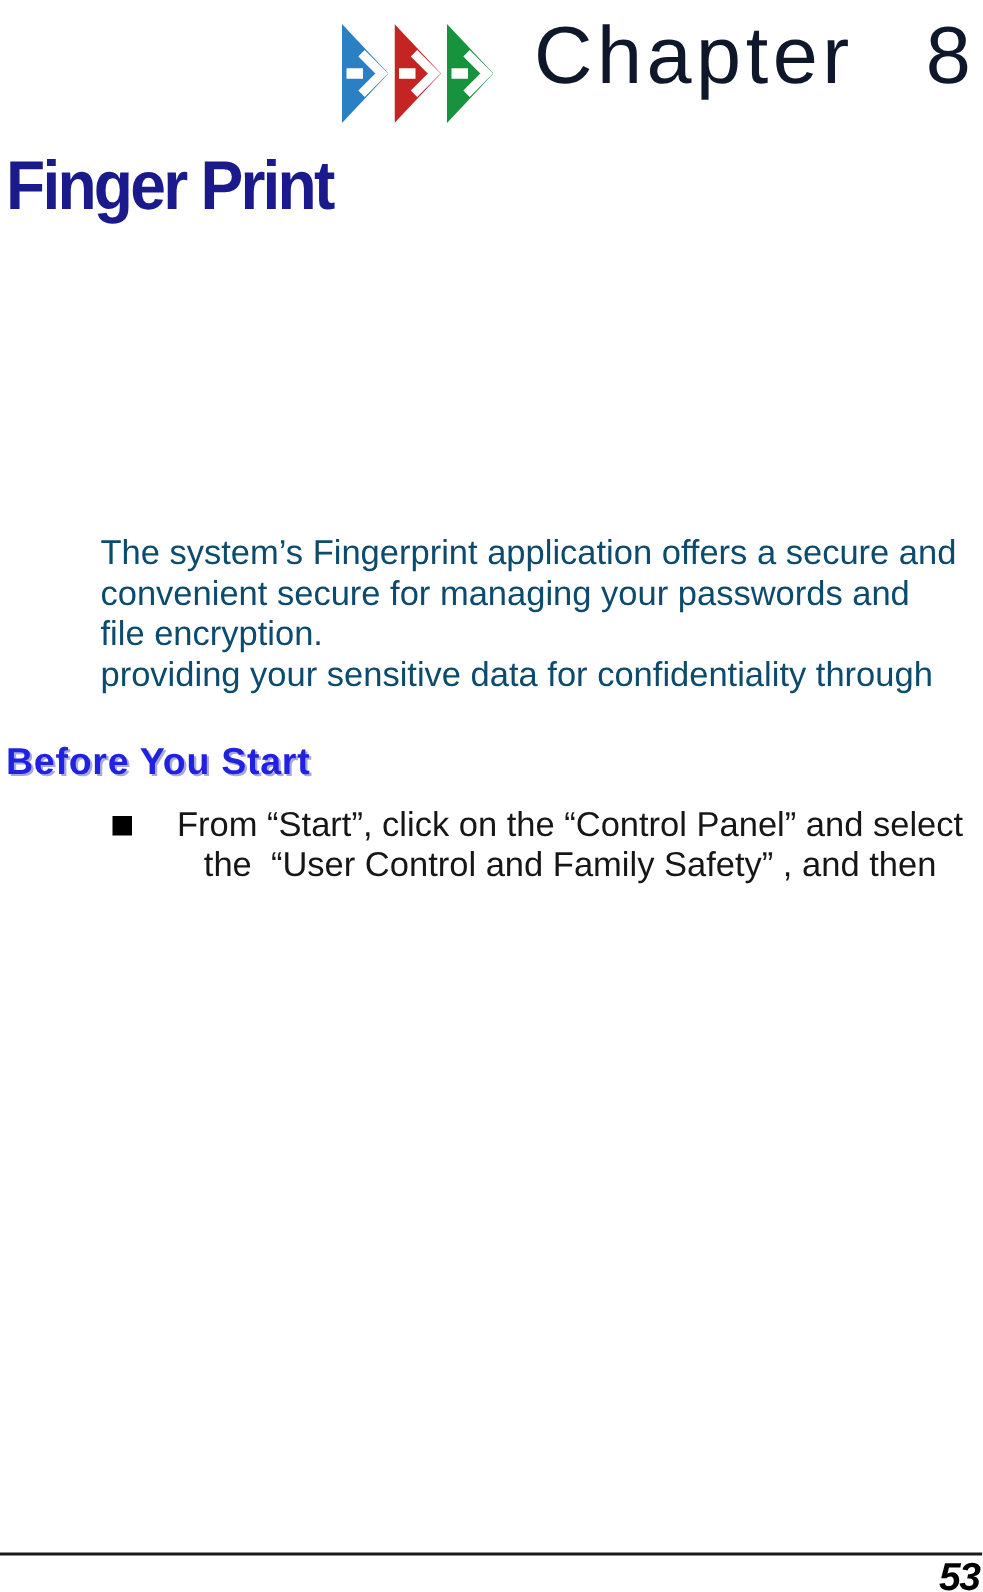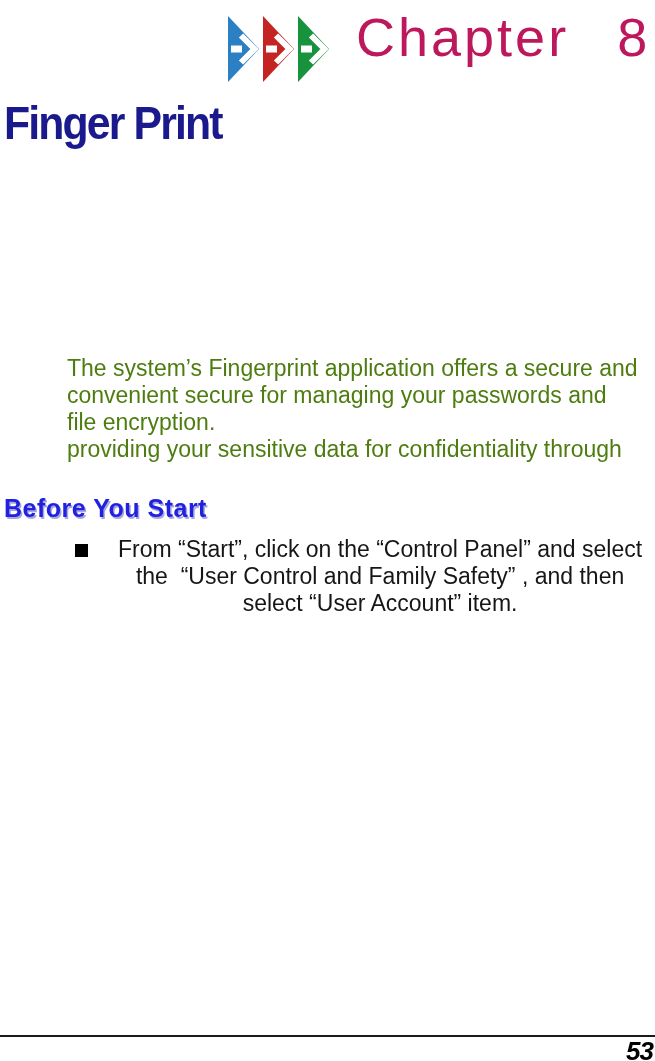--- a/index.html
+++ b/index.html
@@ -18,21 +18,21 @@
     display: flex;
     gap: 4px;
   }
   .logo svg { display: block; }
   .chapter {
     position: absolute;
     left: 356px;
     top: 6px;
     display: flex;
     align-items: baseline;
-    color: #be185d;
+    color: #0f172a;
     font-size: 54px;
     letter-spacing: 3px;
     line-height: 1.15;
     white-space: pre;
   }
   .chapter .num { margin-left: 48px; }
   .title {
     position: absolute;
     left: 4px;
     top: 97px;
@@ -45,21 +45,21 @@
     transform-origin: left top;
     white-space: pre;
     line-height: 1.15;
   }
   .intro {
     position: absolute;
     left: 67px;
     top: 355px;
     font-size: 23px;
     line-height: 27px;
-    color: #4d7c0f;
+    color: #0c4a6e;
   }
   .line { white-space: pre; }
   .section-heading {
     position: absolute;
     left: 4px;
     top: 494px;
     margin: 0;
     font-size: 25px;
     font-weight: bold;
     color: #2121E1;
@@ -144,20 +144,19 @@
     <div class="line">providing your sensitive data for confidentiality through</div>
   </div>
 
   <h2 class="section-heading">Before You Start</h2>
 
   <div class="bullet-item">
     <span class="bullet-marker"></span>
     <div class="bullet-text">
       <div class="line">From “Start”, click on the “Control Panel” and select</div>
       <div class="line">the  “User Control and Family Safety” , and then</div>
-      <div class="line">select “User Account” item.</div>
     </div>
   </div>
 
   <div class="footer-line"></div>
   <div class="page-number">53</div>
 
 </div>
 
 </body></html>

